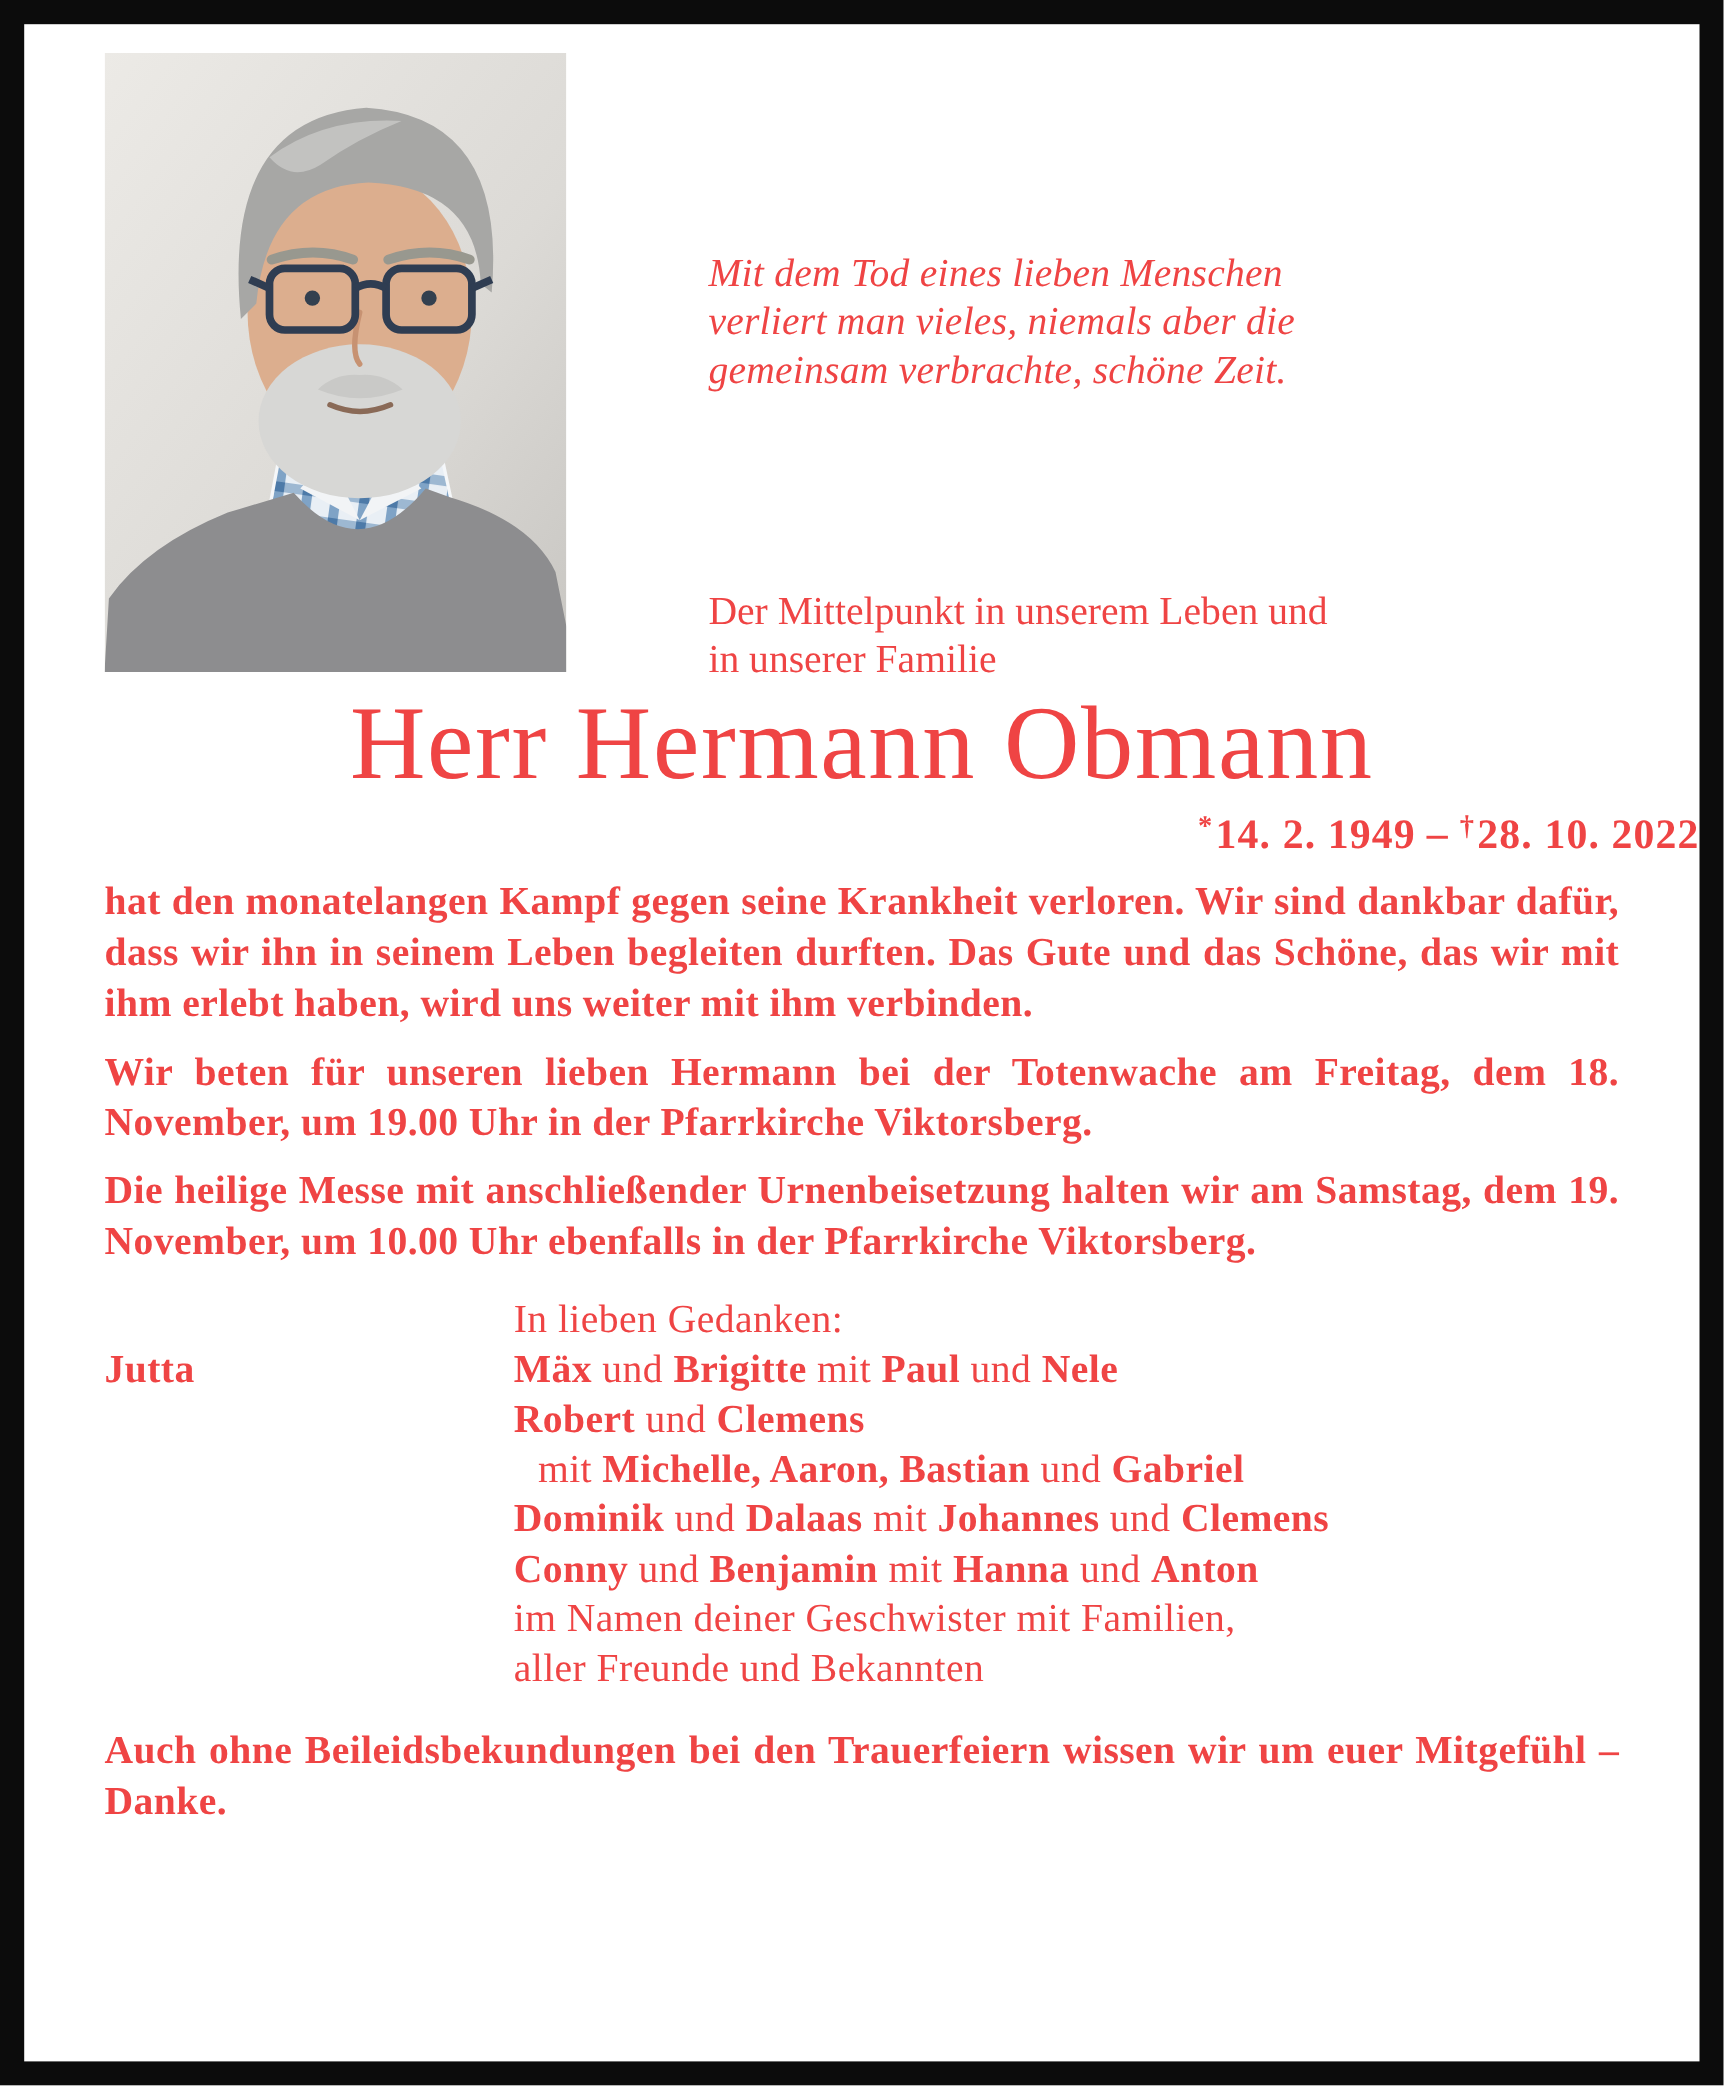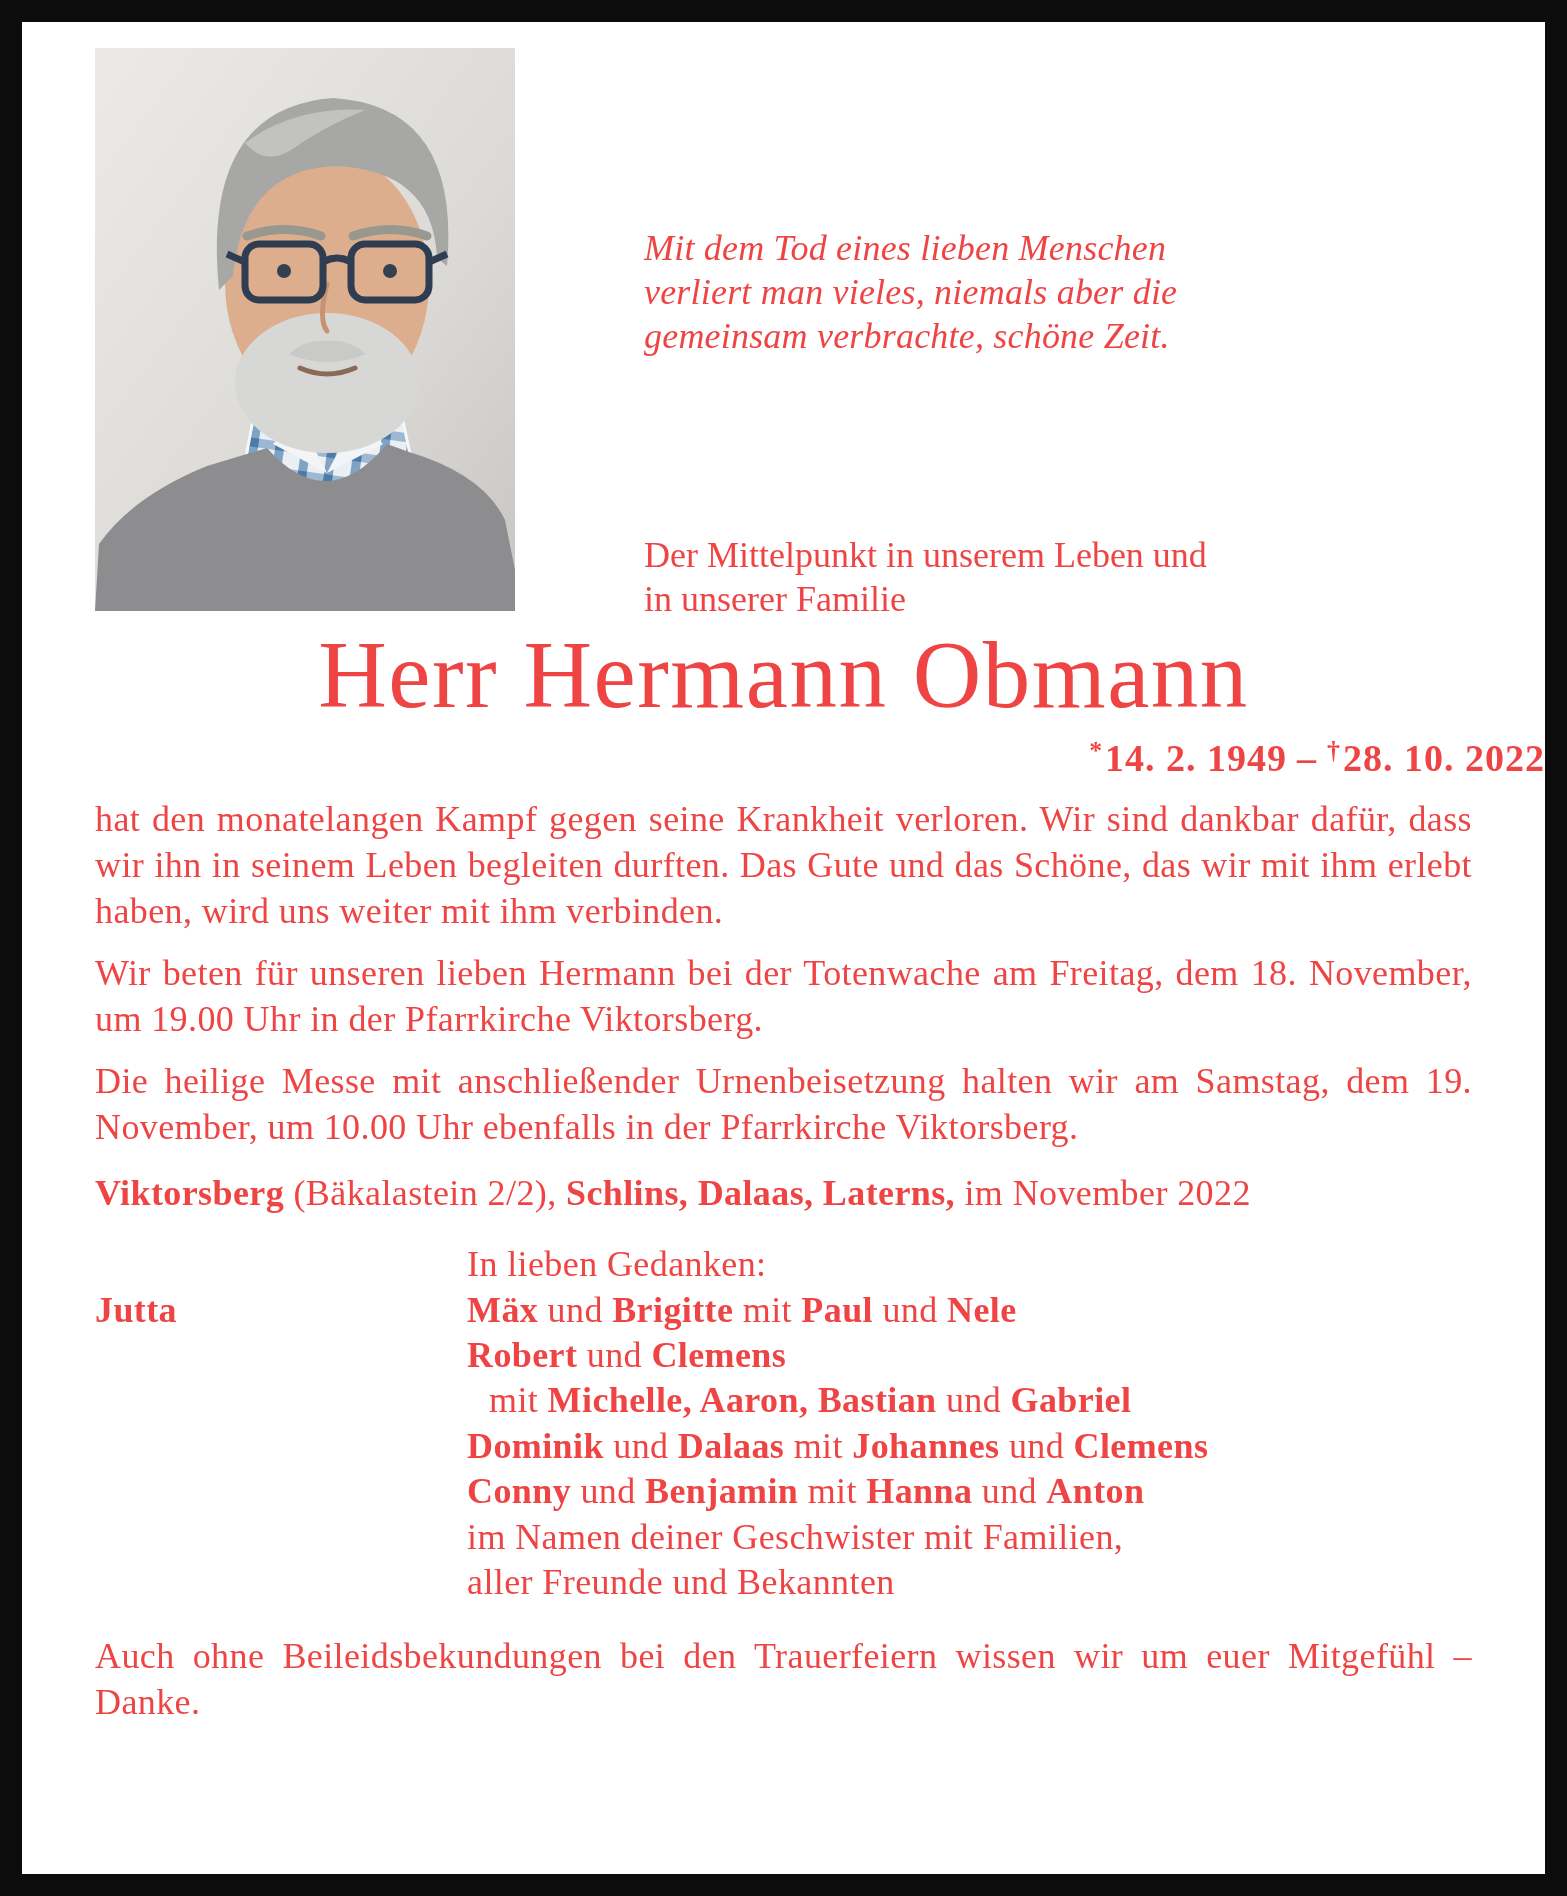--- a/index.html
+++ b/index.html
@@ -73,20 +73,21 @@
   
   .bodytext {
     padding: 0 73px;
     font-size: 36px;
     line-height: 1.28;
     letter-spacing: 0.4px;
   }
   .just {
     text-align: justify;
     hyphens: manual;
+    font-weight: bold;
     -webkit-hyphens: manual;
   }
   .para { margin: 16px 0 14px 0; }
   .location { margin: 20px 0 10px 0; }
   .b { font-weight: bold; }
   
   .gedanken {
     display: grid;
     grid-template-columns: 372px 1fr;
     margin-top: 26px;
@@ -181,21 +182,20 @@
   <div class="dates">
     <span class="sym">*</span><span>14. 2. 1949</span><span class="dash">–</span><span class="sym">†</span><span>28. 10. 2022</span>
   </div>
 
   <div class="bodytext">
 
     <p class="para just">hat den monatelangen Kampf gegen seine Krankheit verloren. Wir sind dank­bar dafür, dass wir ihn in seinem Leben begleiten durften. Das Gute und das Schöne, das wir mit ihm erlebt haben, wird uns weiter mit ihm verbinden.</p>
     <p class="para just">Wir beten für unseren lieben Hermann bei der Totenwache am Freitag, dem 18. November, um 19.00 Uhr in der Pfarrkirche Viktorsberg.</p>
     <p class="para just">Die heilige Messe mit anschließender Urnenbeisetzung halten wir am Sams­tag, dem 19. November, um 10.00 Uhr ebenfalls in der Pfarrkirche Viktorsberg.</p>
 
-    <p class="location"><span class="b">Viktorsberg</span><span> (Bäkalastein 2/2), </span><span class="b">Schlins, Dalaas, Laterns,</span><span> im November 2022</span></p>
 
     <div class="gedanken">
       <div class="g-label"></div>
       <div class="g-value"><span>In lieben Gedanken:</span></div>
 
       <div class="g-value"><span class="b">Jutta</span></div>
 
       <div class="g-value"><span class="b">Mäx</span><span> und </span><span class="b">Brigitte</span><span> mit </span><span class="b">Paul</span><span> und </span><span class="b">Nele</span></div>
 
       <div class="g-label"></div>

